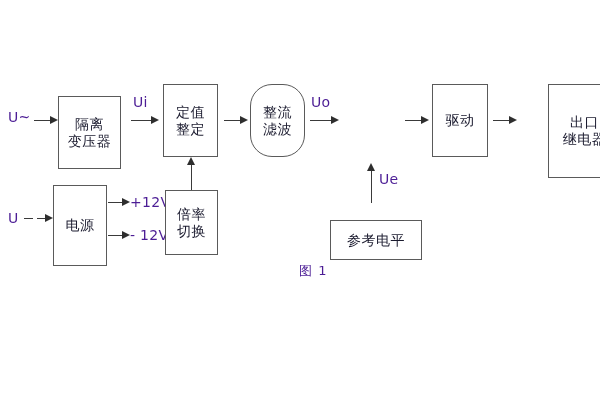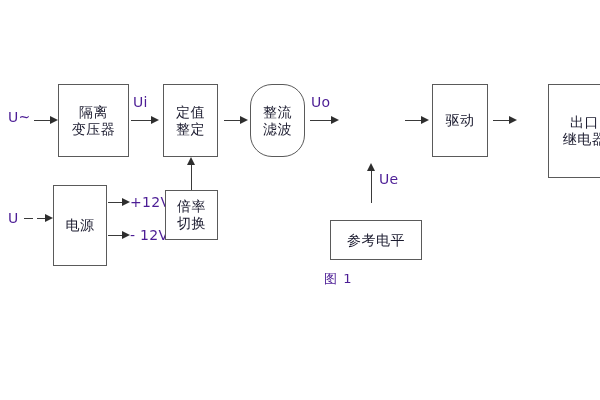--- a/index.html
+++ b/index.html
@@ -96,21 +96,21 @@
 </head>
 <body>
 
 <div id="canvas">
 
   <div class="label sig" style="left:8px; top:110px;">U~</div>
 
   <div class="hline" style="left:34px; top:120px; width:20px;"></div>
   <div class="arrow-r" style="left:50px; top:116px;"></div>
 
-  <div class="block" style="left:58px; top:84px; width:71px; height:73px;">
+  <div class="block" style="left:58px; top:96px; width:63px; height:73px;">
     <span class="line">隔离</span>
     <span class="line">变压器</span>
   </div>
 
   <div class="label sig" style="left:133px; top:95px;">Ui</div>
   <div class="hline" style="left:131px; top:120px; width:23px;"></div>
   <div class="arrow-r" style="left:151px; top:116px;"></div>
 
   <div class="block" style="left:163px; top:84px; width:55px; height:73px;">
     <span class="line">定值</span>
@@ -156,31 +156,31 @@
   </div>
 
   <div class="hline" style="left:108px; top:202px; width:18px;"></div>
   <div class="arrow-r" style="left:122px; top:198px;"></div>
   <div class="label rail" style="left:130px; top:195px;">+12V</div>
 
   <div class="hline" style="left:108px; top:235px; width:18px;"></div>
   <div class="arrow-r" style="left:122px; top:231px;"></div>
   <div class="label rail" style="left:130px; top:228px;">- 12V</div>
 
-  <div class="block" style="left:165px; top:190px; width:53px; height:50px;">
+  <div class="block" style="left:165px; top:190px; width:53px; height:65px;">
     <span class="line">倍率</span>
     <span class="line">切换</span>
   </div>
 
   <div class="vline" style="left:191px; top:162px; height:28px;"></div>
   <div class="arrow-u" style="left:187px; top:157px;"></div>
 
   <div class="block single" style="left:330px; top:220px; width:92px; height:40px;">
     <span class="line">参考电平</span>
   </div>
 
   <div class="vline" style="left:371px; top:168px; height:35px;"></div>
   <div class="arrow-u" style="left:367px; top:163px;"></div>
   <div class="label sig" style="left:379px; top:172px;">Ue</div>
 
-  <div class="label caption" style="left:299px; top:272px;margin-left:25px;">图 1</div>
+  <div class="label caption" style="left:299px; top:264px;">图 1</div>
 
 </div>
 
 </body></html>

